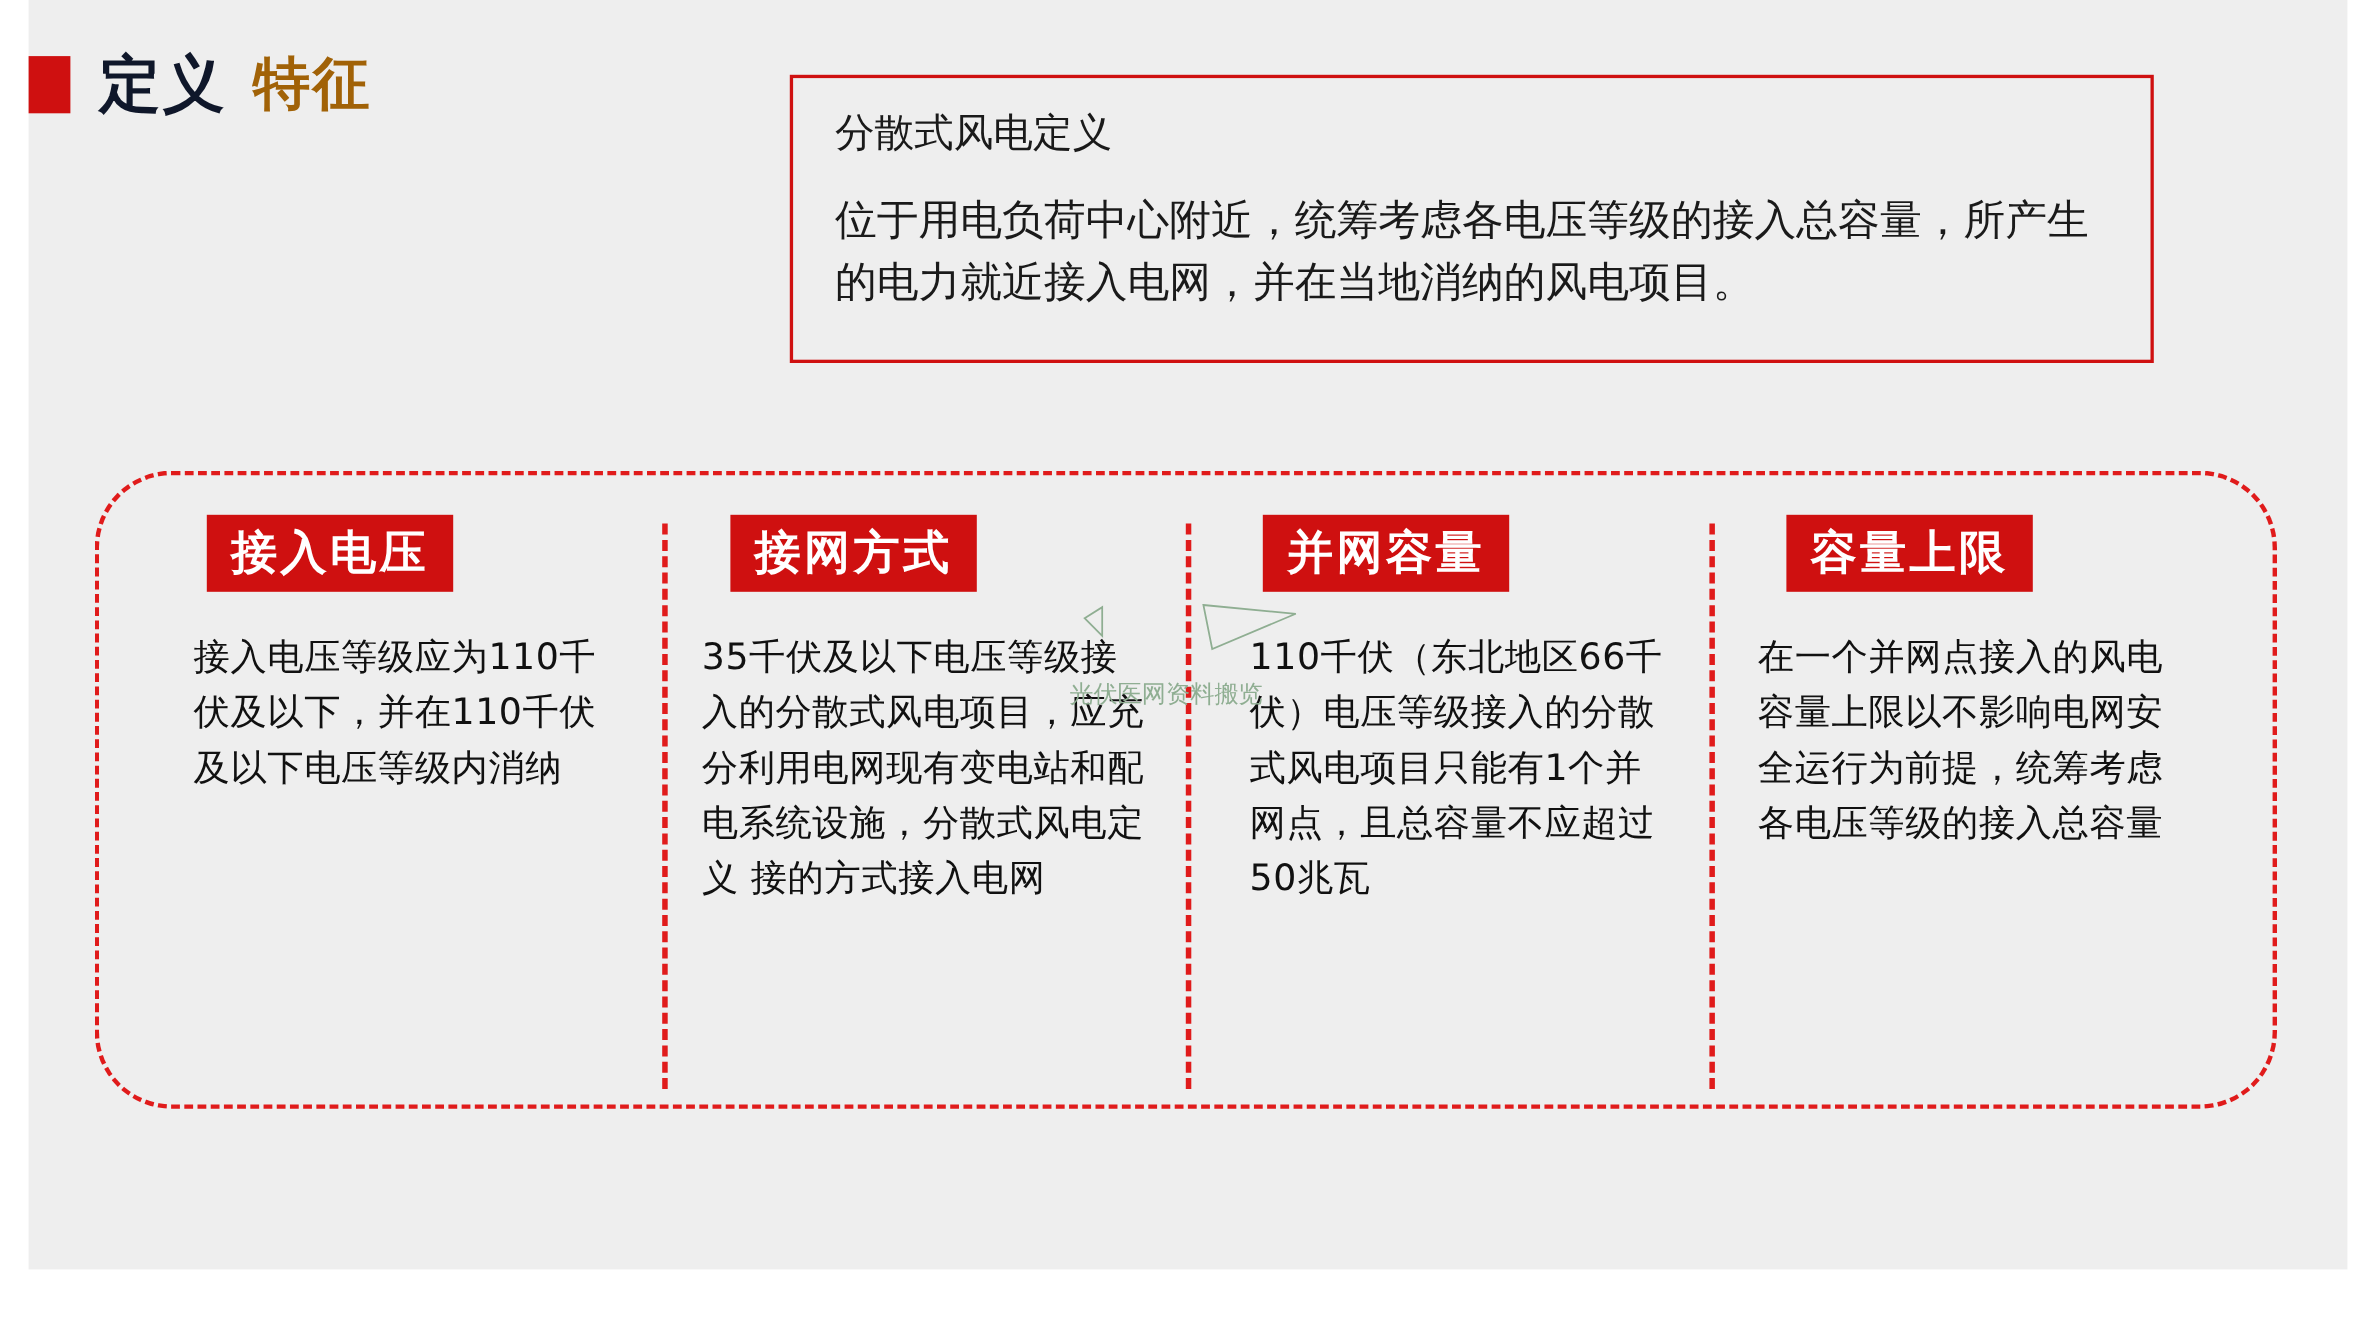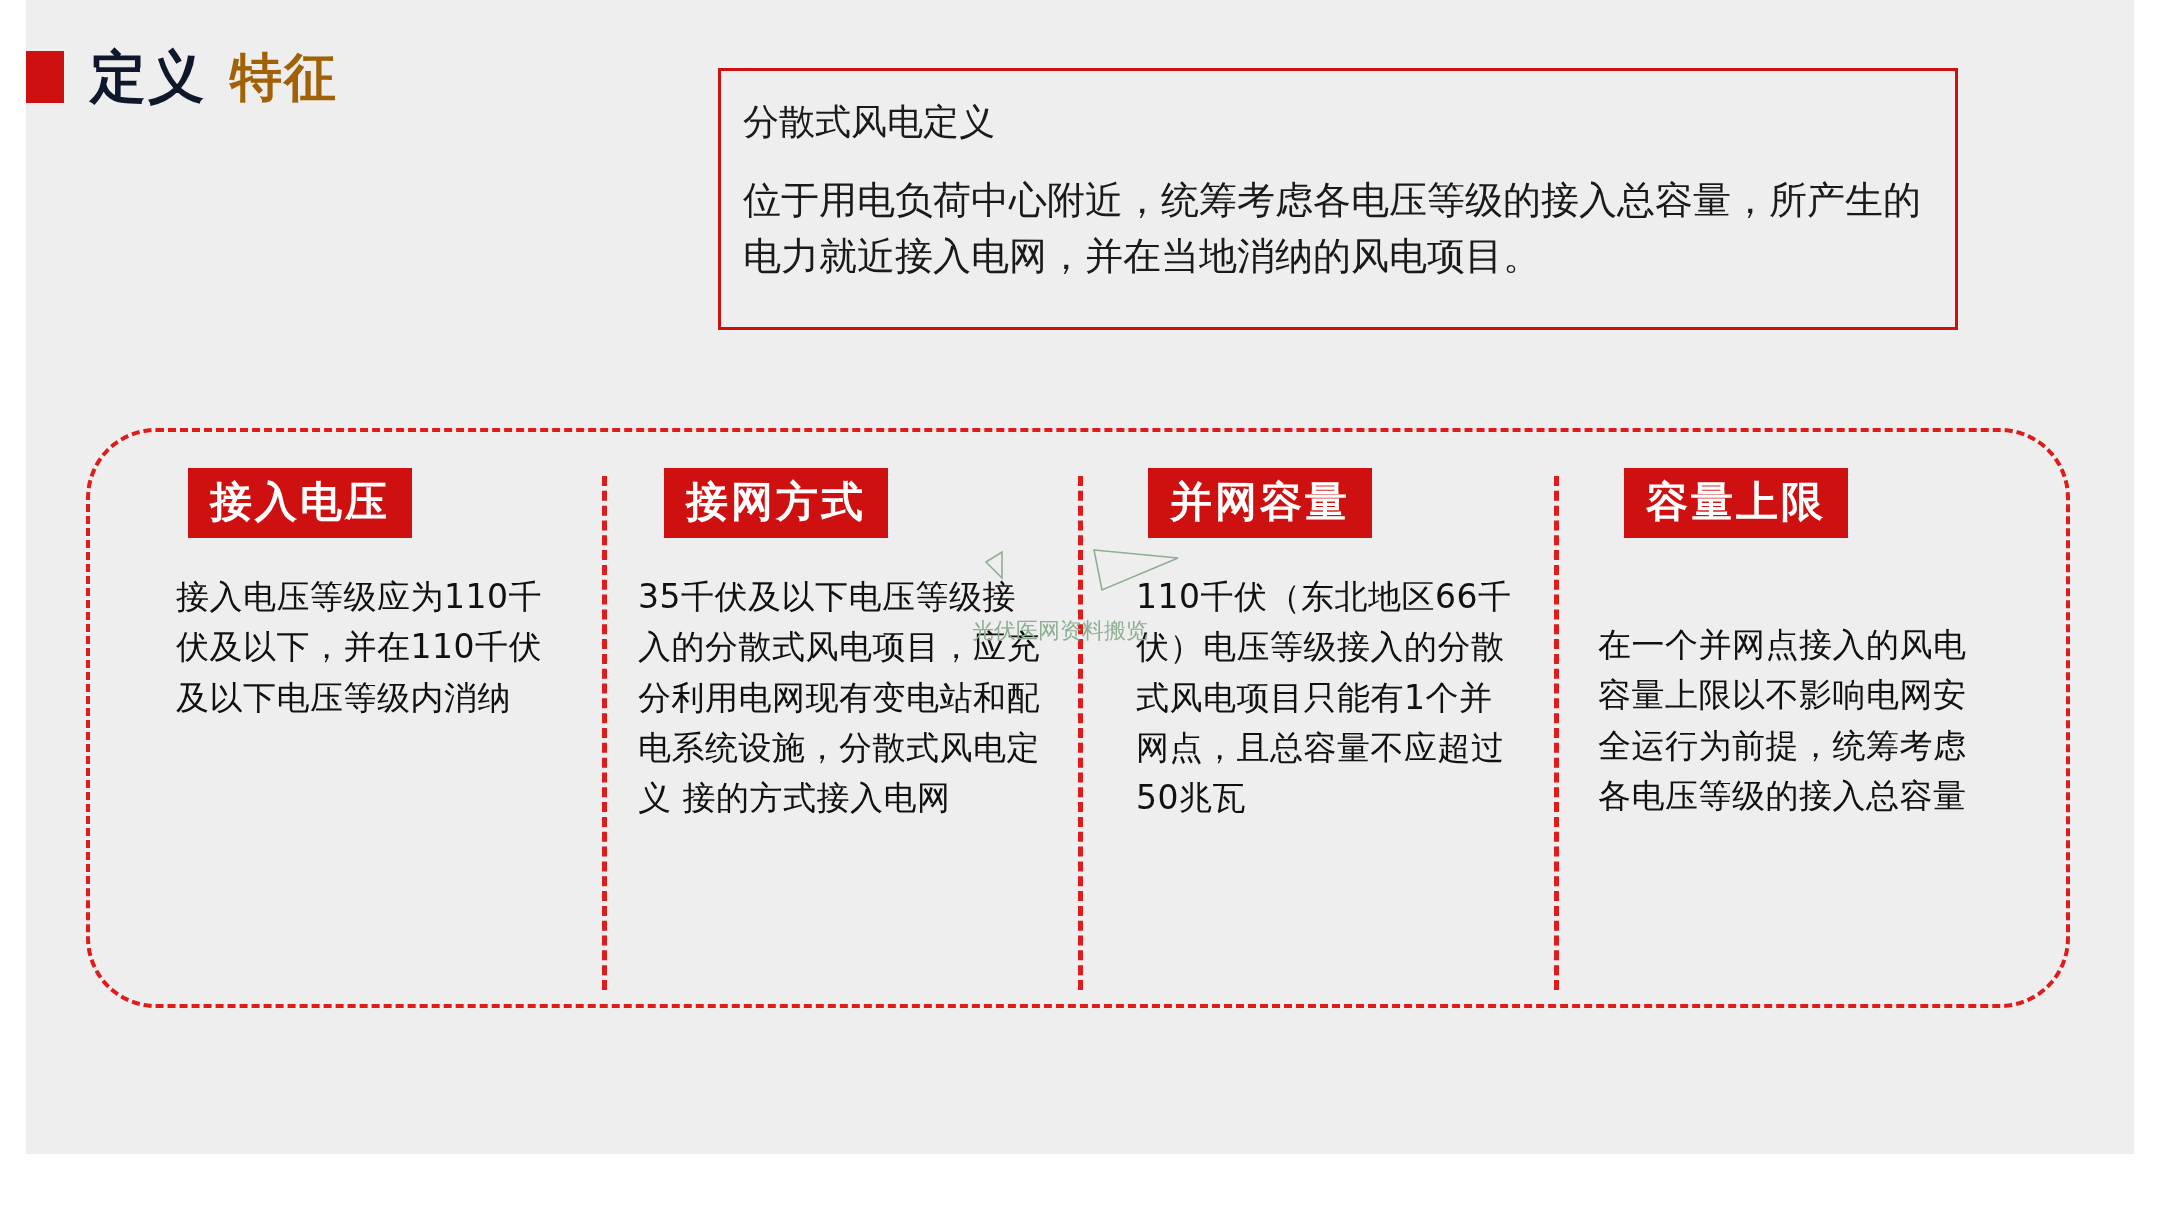--- a/index.html
+++ b/index.html
@@ -74,21 +74,21 @@
 
   
   .def-box {
     position: absolute;
     left: 718px;
     top: 68px;
     width: 1240px;
     height: 262px;
     border: 3px solid #cf1010;
     box-sizing: border-box;
-    padding: 28px 34px 0 22px;
+    padding: 28px 34px 0 38px;
   }
   .def-title {
     font-family: "DejaVu Sans", sans-serif;
     font-size: 36px;
     color: #1a1a1a;
     line-height: 1.3;
     margin-bottom: 26px;
   }
   .def-body {
     font-family: "DejaVu Sans", sans-serif;
@@ -151,21 +151,21 @@
     color: #111111;
     line-height: 1.52;
     letter-spacing: 0.5px;
   }
   .col-1 .chip, .col-1 .col-body { margin-left: 14px; }
   .col-1 .chip { margin-left: 26px; }
   .col-2 .chip { margin-left: 26px; }
   .col-3 .chip { margin-left: 34px; }
   .col-4 .chip { margin-left: 34px; }
   .col-3 .col-body { margin-left: 22px; }
-  .col-4 .col-body { margin-left: 8px; margin-top: 48px; }
+  .col-4 .col-body { margin-left: 8px; }
 
   
   .watermark {
     position: absolute;
     left: 972px;
     top: 548px;
     width: 240px;
     height: 120px;
     pointer-events: none;
   }

